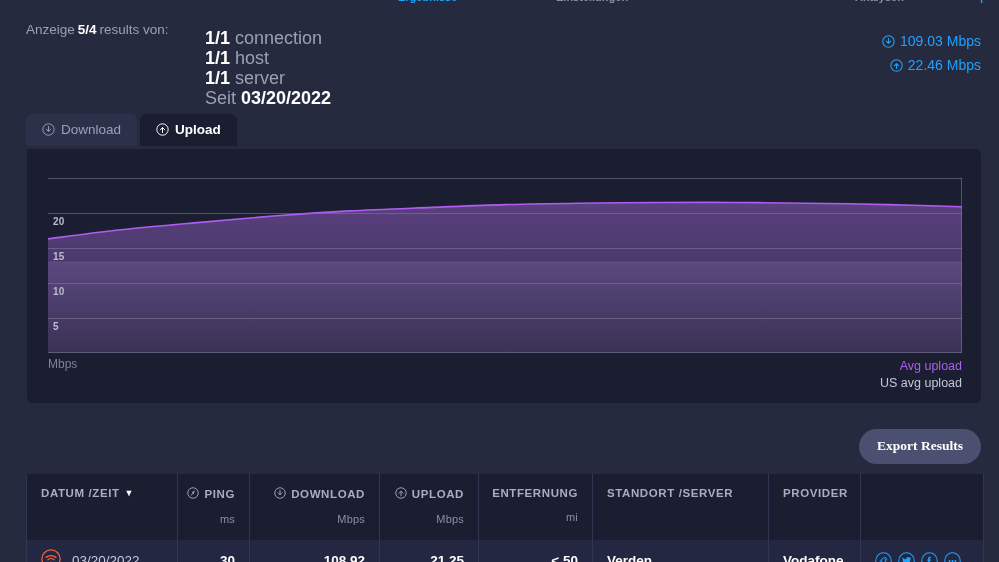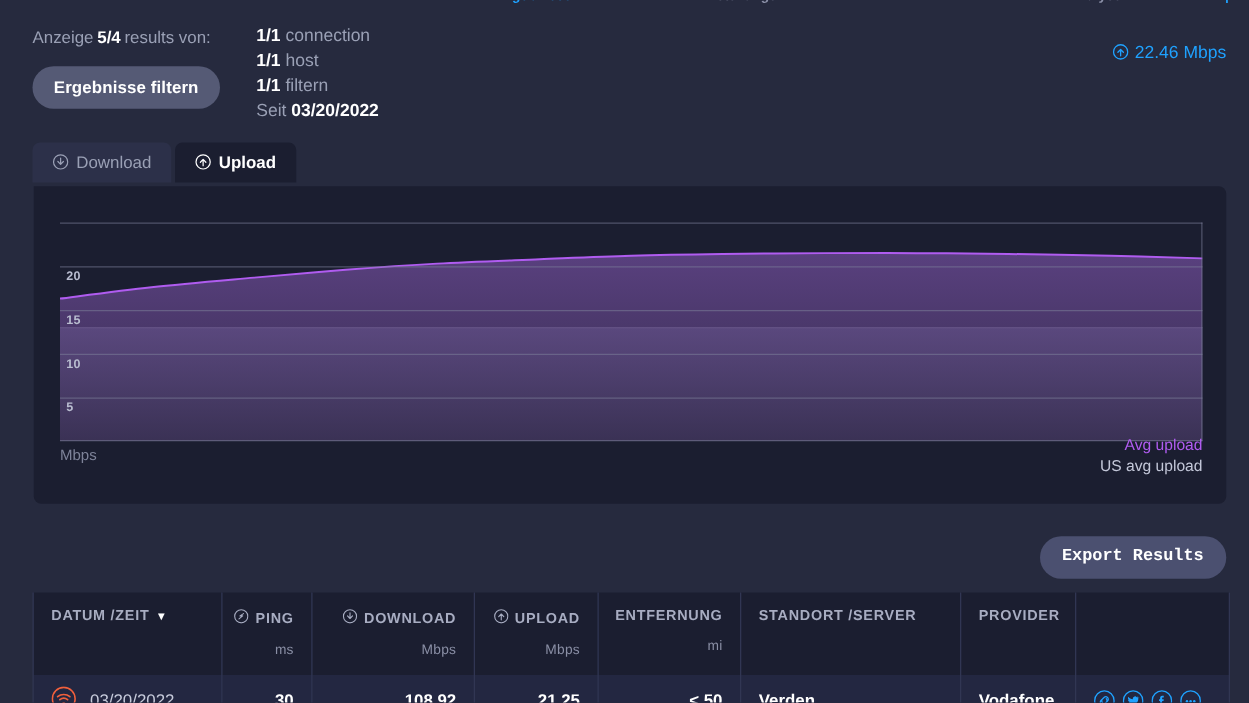--- a/index.html
+++ b/index.html
@@ -37,22 +37,22 @@
     position: absolute; top: 53px; left: 26px;
     background: #555a75; color: #ffffff;
     border: none; border-radius: 20px;
     padding: 9px 17px 10px;
     font-size: 13.5px; font-weight: bold;
     font-family: "Liberation Sans", sans-serif;
     cursor: pointer; letter-spacing: .1px;
   }
 
   .counts {
-    position: absolute; top: 18px; left: 205px;
-    font-size: 14px; line-height: 20px; color: #9aa0b5;
+    position: absolute; top: 28px; left: 205px;
+    font-size: 18px; line-height: 20px; color: #9aa0b5;
   }
   .counts div { white-space: nowrap; }
   .counts b { color: #ffffff; font-weight: bold; }
 
   .best {
     position: absolute; top: 25px; right: 18px; text-align: right;
   }
   .best-title { font-size: 17px; font-weight: bold; color: #ffffff; letter-spacing: .2px; }
   .best-row {
     font-size: 14px; color: #1fa2ff; margin-top: 8px;
@@ -92,35 +92,35 @@
   }
   .plot-border {
     position: absolute; left: 0; top: 0; right: 0; bottom: 0;
     border-right: 1px solid #7b7f99; opacity:.55; pointer-events: none;
   }
   .axis-unit {
     position: absolute; left: 21px; top: 208px;
     font-size: 12px; color: #7e8399;
   }
   .legend {
-    position: absolute; right: 19px; top: 200px; text-align: right;
+    position: absolute; right: 19px; top: 210px; text-align: right;
   }
   .legend-avg { font-size: 12.5px; color: #b05cf0; }
   .legend-us  { font-size: 12.5px; color: #c3c7d8; margin-top: 3px; text-align: right; }
 
   
   .section-title {
     position: absolute; top: 433px; left: 28px;
     font-size: 21px; font-weight: bold; letter-spacing: .6px; color: #ffffff;
   }
   .export-btn {
     position: absolute; top: 429px; right: 18px;
     background: #4b5070; color: #ffffff; border: none; border-radius: 20px;
     padding: 9px 18px 10px; font-size: 13.5px; font-weight: bold;
-    font-family: Liberation Mono, monospace; cursor: pointer; text-align: right;
+    font-family: Liberation Serif, serif; cursor: pointer; text-align: right;
   }
 
   table.results {
     position: absolute; top: 474px; left: 26px;
     width: 957px; border-collapse: collapse; table-layout: fixed;
   }
   table.results th {
     background: #1b1e30; vertical-align: top;
     padding: 13px 14px 12px; text-align: right;
     border-right: 1px solid #313653; border-left: 1px solid #313653;
@@ -158,42 +158,50 @@
     </div>
 
   <div class="hdr">
     <div class="hdr-line1">
       <span>Anzeige</span>
       <b>5/4</b>
       <span>results von:</span>
     </div>
   </div>
 
-  <button class="filter-btn">Ergebnisse filtern</button>
 
   <div class="counts">
     <div>
       <b>1/1</b>
       <span>connection</span>
     </div>
     <div>
       <b>1/1</b>
       <span>host</span>
     </div>
     <div>
       <b>1/1</b>
-      <span>filtern</span>
+      <span>server</span>
     </div>
     <div>
       <span>Seit</span>
       <b>03/20/2022</b>
     </div>
   </div>
 
   <div class="best">
+    <div class="best-row">
+      <span>
+        <svg width="13" height="13" viewBox="0 0 16 16">
+            <circle cx="8" cy="8" r="7" fill="none" stroke="#1fa2ff" stroke-width="1.3"></circle>
+            <path d="M8 4.2v6M5.3 7.6 8 10.4l2.7-2.8" fill="none" stroke="#1fa2ff" stroke-width="1.3" stroke-linecap="round" stroke-linejoin="round"></path>
+          </svg>
+      </span>
+      <span>109.03 Mbps</span>
+    </div>
     <div class="best-row">
       <span>
         <svg width="13" height="13" viewBox="0 0 16 16">
             <circle cx="8" cy="8" r="7" fill="none" stroke="#1fa2ff" stroke-width="1.3"></circle>
             <path d="M8 11.8v-6M5.3 8.4 8 5.6l2.7 2.8" fill="none" stroke="#1fa2ff" stroke-width="1.3" stroke-linecap="round" stroke-linejoin="round"></path>
           </svg>
       </span>
       <span>22.46 Mbps</span>
     </div>
   </div>

